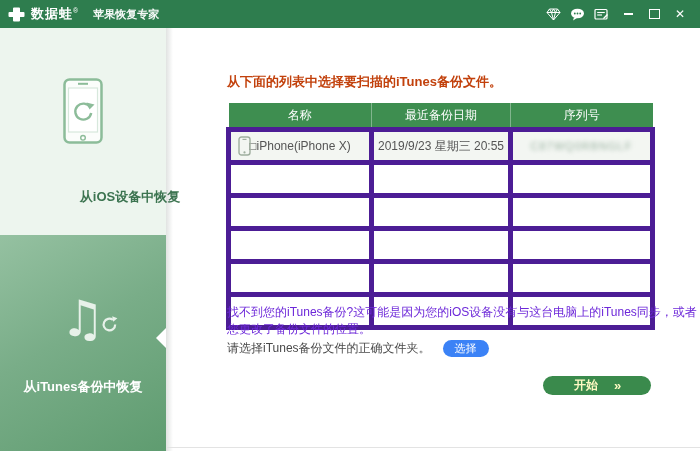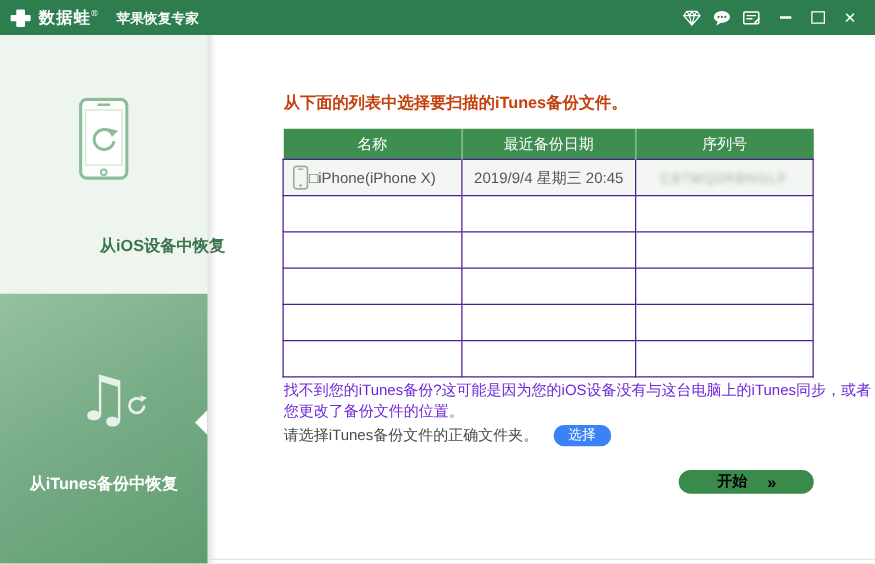--- a/index.html
+++ b/index.html
@@ -38,34 +38,34 @@
   .music-glyph{font-family:"DejaVu Sans",sans-serif;font-size:50px;line-height:56px;color:#e7f1e9;position:relative;}
   .music-badge{position:absolute;top:-2px;right:-14px;}
 
   
   .heading{position:absolute;left:227px;top:73px;font-size:13px;font-weight:bold;color:#c2410c;}
   .backup-table{position:absolute;left:226px;top:103px;width:424px;border-collapse:collapse;table-layout:fixed;}
   .backup-table col.c1{width:143px}.backup-table col.c2{width:139px}.backup-table col.c3{width:142px}
   .backup-table th{height:22px;background:#3e8e50;color:#fff;font-size:12px;font-weight:normal;
                    border-right:1px solid rgba(255,255,255,.35);text-align:center;}
   .backup-table th:last-child{border-right:none;}
-  .backup-table td{height:28px;border:1px solid #4c1d95;font-size:12px;color:#555;text-align:center;
+  .backup-table td{height:28px;border:5px solid #4c1d95;font-size:12px;color:#555;text-align:center;
                    padding:0;overflow:hidden;white-space:nowrap;}
   .backup-table tr.filled td{background:#f3f6f2;}
   td.c-name{position:relative;}
   .dev-icon{position:absolute;left:7px;top:4px;}
   .serial-blur{filter:blur(2px);color:#9cb3a3;font-size:11px;letter-spacing:1px;}
 
   .note{position:absolute;left:227px;top:304px;width:470px;font-size:12px;color:#6d28d9;line-height:17px;}
   .prompt-row{position:absolute;left:227px;top:340px;display:flex;align-items:flex-end;font-size:12px;color:#4a4a4a;}
   .choose-btn{margin-left:12px;min-width:46px;height:17px;border-radius:9px;background:#3b82f6;color:#fff;
               font-size:11px;border:none;line-height:17px;text-align:center;padding:0 10px;cursor:pointer;
               font-family:inherit;}
   .start-btn{position:absolute;left:543px;top:376px;width:108px;height:19px;border-radius:10px;background:#3a8a4c;
-             color:#000000;border:none;font-size:12px;font-weight:bold;display:flex;align-items:center;
+             color:#fef9c3;border:none;font-size:12px;font-weight:bold;display:flex;align-items:center;
              justify-content:center;gap:16px;cursor:pointer;font-family:inherit;}
   .start-chevron{font-size:13px;font-weight:bold;letter-spacing:-1px;}
   .bottom-line{position:absolute;left:167px;right:0;top:447px;height:1px;background:#e3e3e3;}
 </style>
 </head>
 <body>
 
 <div class="app">
 
   <div class="titlebar">
@@ -154,21 +154,21 @@
         <th>序列号</th>
       </tr>
     </thead>
     <tbody>
         <tr class="filled">
           <td class="c-name"><span class="dev-icon"><svg width="13" height="20" viewBox="0 0 13 20">
                 <rect x="1" y="1" width="11" height="18" rx="2.5" fill="none" stroke="#9fae9f" stroke-width="1.4"></rect>
                 <line x1="4.5" y1="3.4" x2="8.5" y2="3.4" stroke="#9fae9f" stroke-width="1.2"></line>
                 <circle cx="6.5" cy="16.4" r="1.1" fill="#9fae9f"></circle>
               </svg></span><span class="dev-name">□iPhone(iPhone X)</span></td>
-          <td>2019/9/4 星期三 20:45</td>
+          <td>2019/9/23 星期三 20:55</td>
           <td><span class="serial-blur">C87WQ0RBNGLF</span></td>
         </tr>
         <tr>
           <td></td>
           <td></td>
           <td></td>
         </tr>
         <tr>
           <td></td>
           <td></td>

